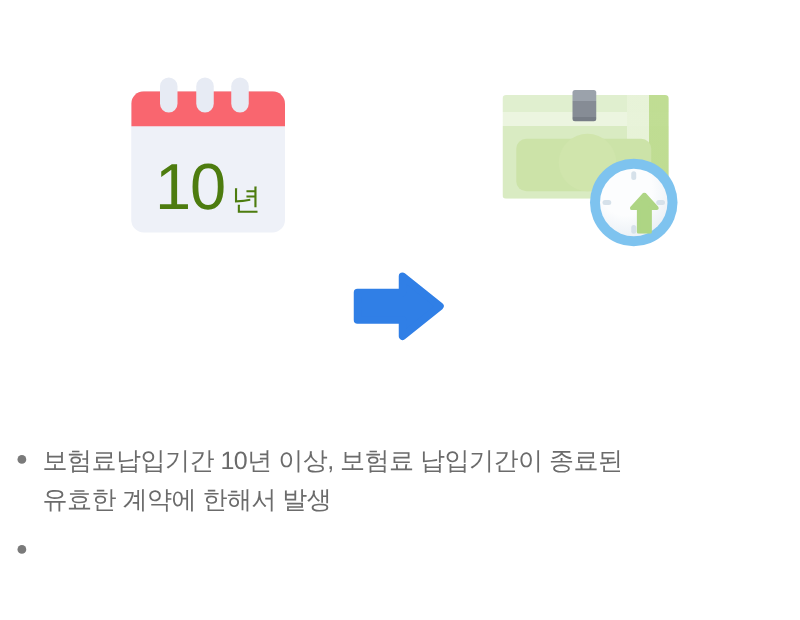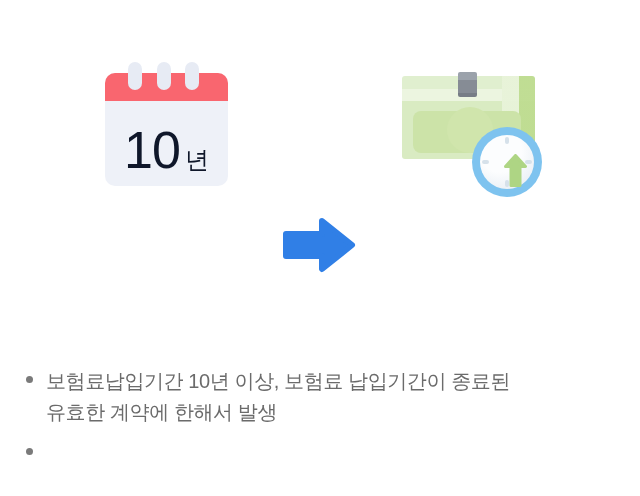--- a/index.html
+++ b/index.html
@@ -7,21 +7,21 @@
          font-family:"Liberation Sans","DejaVu Sans",sans-serif;}
 
   
   .calendar{position:absolute;left:105px;top:62px;width:123px;height:124px;}
   .cal-card{position:absolute;left:0;top:11px;width:123px;height:113px;border-radius:10px;
             background:#eef1f8;overflow:hidden;}
   .cal-header{height:28px;background:#f9666f;}
   .cal-ring{position:absolute;top:0;width:14px;height:28px;border-radius:7px;background:#e7ebf4;}
   .ring-1{left:23px}.ring-2{left:52px}.ring-3{left:80px}
   .cal-text{position:absolute;left:0;right:0;top:44px;display:flex;justify-content:center;
-            align-items:baseline;color:#0f172a;}
+            align-items:baseline;color:#4d7c0f;}
   .cal-num{font-size:52px;line-height:1.28;font-weight:500;letter-spacing:-1px;}
   .cal-unit{font-size:24px;line-height:1;font-weight:500;margin-left:5px;}
 
   
   .money{position:absolute;left:402px;top:72px;width:142px;height:127px;}
   .banknote{position:absolute;left:0;top:4px;width:133px;height:83px;border-radius:3px;
       background:
         linear-gradient(90deg, rgba(0,0,0,0) 0 75%, rgba(232,243,217,.95) 75% 88%, rgba(190,220,144,.95) 88% 100%),
         linear-gradient(180deg,#e0efcf 0 16%,#ecf5e0 16% 30%,#d9ebc2 30% 100%);}
   .note-panel{position:absolute;left:11px;top:35px;width:108px;height:42px;border-radius:8px;background:#cce3a8;}
@@ -35,21 +35,21 @@
   .tick-n{left:25px;top:2px;width:4px;height:7px;}
   .tick-s{left:25px;bottom:2px;width:4px;height:7px;}
   .tick-w{left:2px;top:25px;width:7px;height:4px;}
   .tick-e{right:2px;top:25px;width:7px;height:4px;}
   .badge-arrow{position:absolute;left:24px;top:19px;}
 
   
   .flow-arrow{position:absolute;left:281px;top:216px;width:76px;height:58px;}
 
   
-  .notes{position:absolute;left:10px;top:350px;width:600px;list-style:none;margin:16px;padding:0;}
+  .notes{position:absolute;left:10px;top:350px;width:600px;list-style:none;margin:4px;padding:0;}
   .note-item{display:flex;margin-bottom:10px;}
   .dot{flex:none;width:7px;height:7px;border-radius:50%;background:#7a7a7a;margin:10px 13px 0 0;}
   .note-text{font-size:20px;line-height:31px;color:#6b6b6b;font-weight:500;
              letter-spacing:-0.4px;white-space:pre-line;}
 </style>
 </head>
 <body>
 
 <div class="stage">
 

